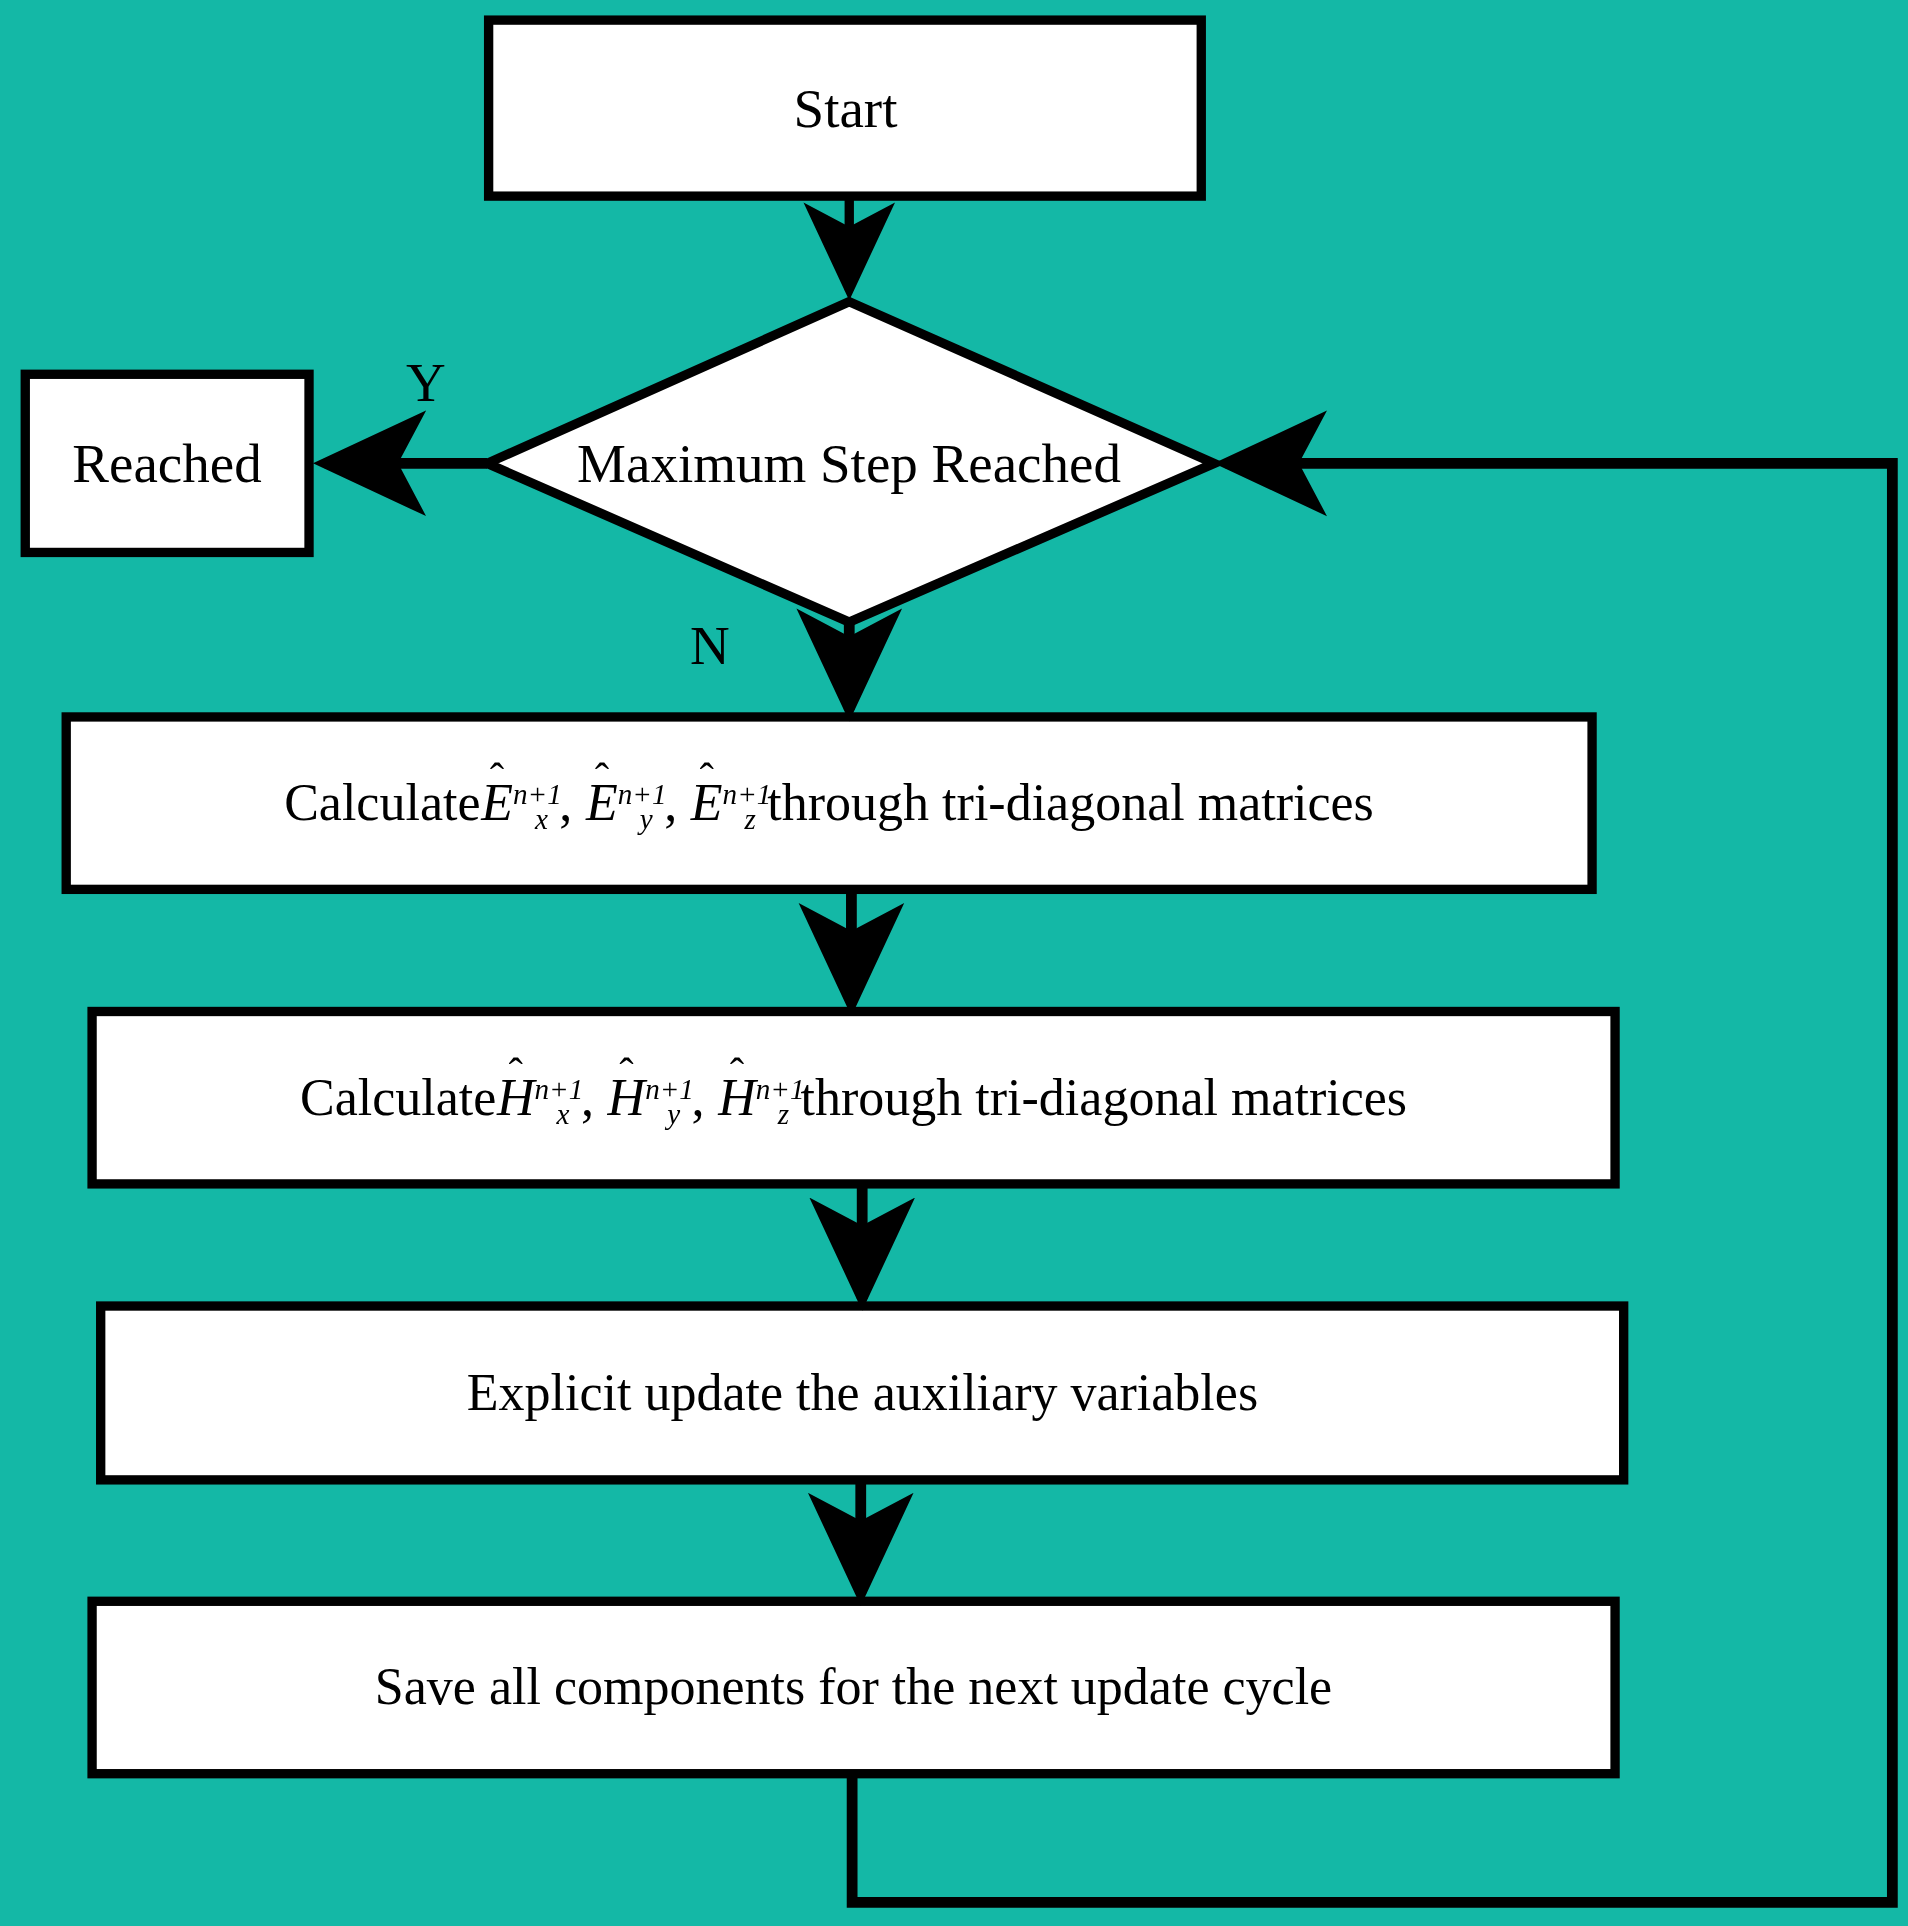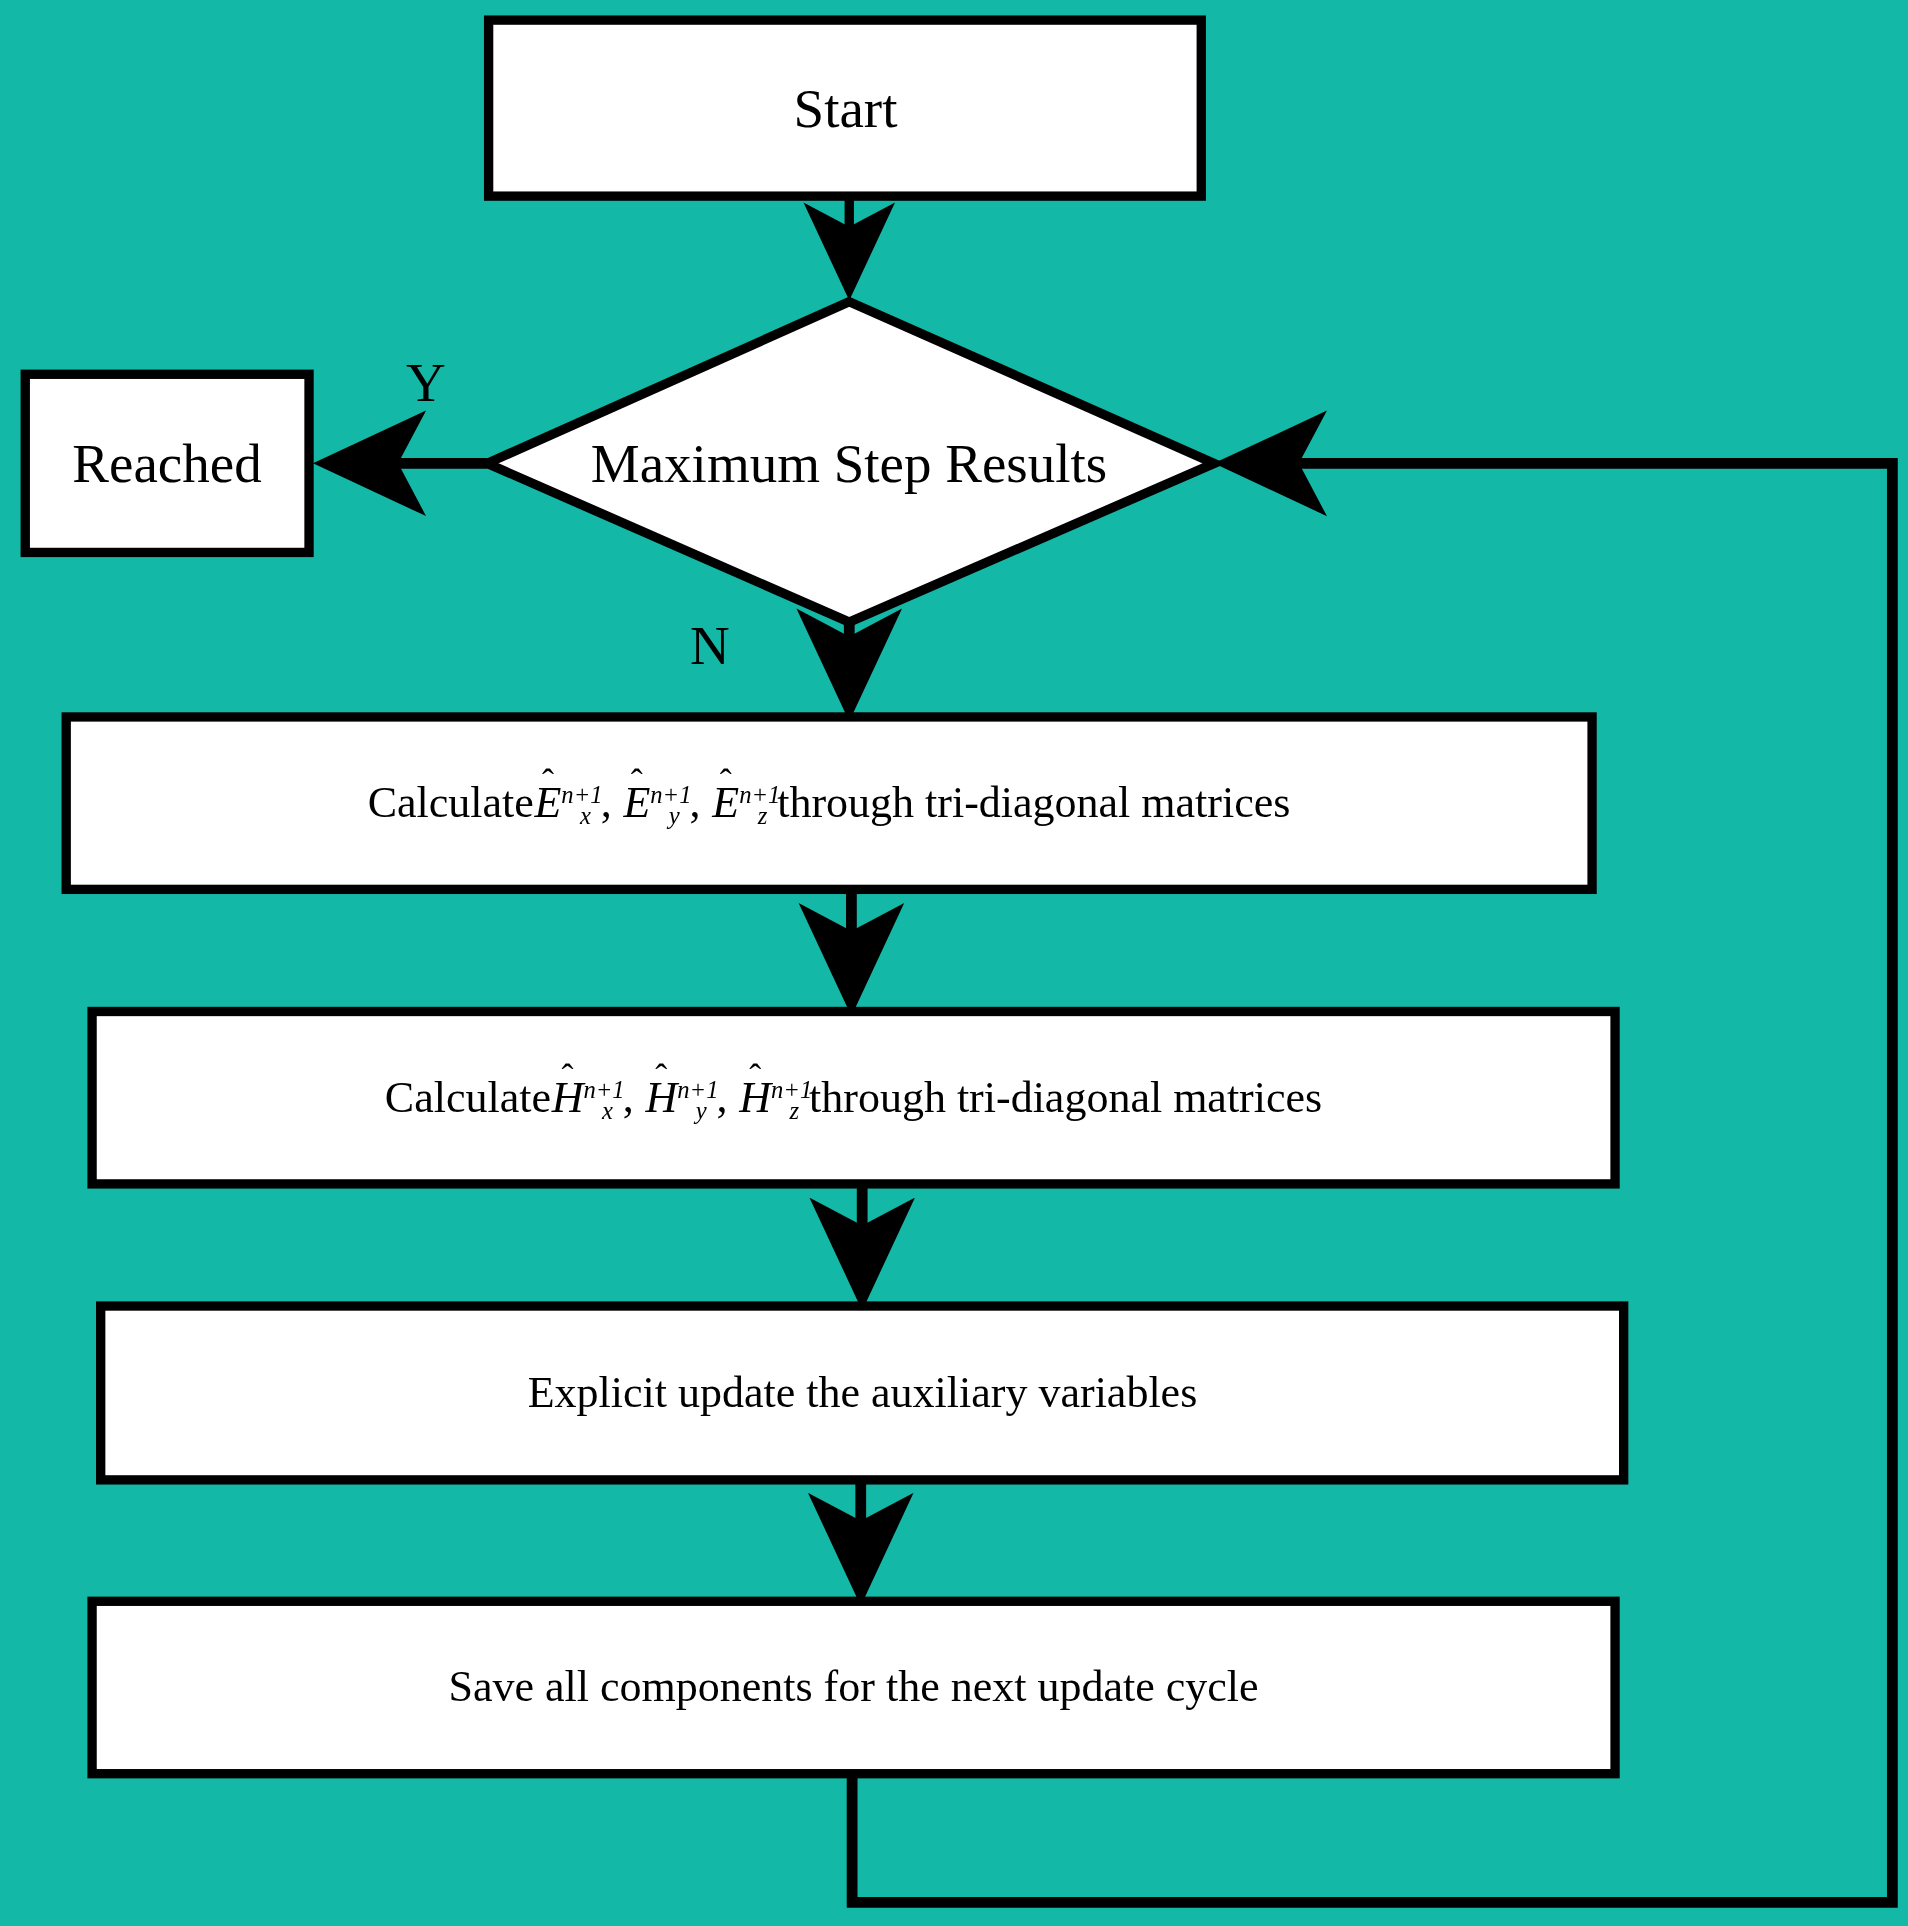--- a/index.html
+++ b/index.html
@@ -31,21 +31,21 @@
     text-align: center;
     color: #000000;
     white-space: nowrap;
     pointer-events: none;
   }
   .big-text {
     font-size: 55px;
     line-height: 1.0;
   }
   .proc-text {
-    font-size: 44px;
+    font-size: 52px;
     line-height: 1.0;
   }
   .branch-text {
     position: absolute;
     font-size: 55px;
     color: #000000;
   }
   .mathvar {
     font-style: italic;
     position: relative;
@@ -122,21 +122,21 @@
 
     <line x1="1200" y1="1648" x2="1200" y2="1808" stroke="#000000" stroke-width="15" marker-end="url(#arrowhead)"></line>
 
     <line x1="1198" y1="2060" x2="1198" y2="2219" stroke="#000000" stroke-width="15" marker-end="url(#arrowhead)"></line>
 
     <path d="M1186,2469 L1186,2648 L2634,2648 L2634,645 L1706,645" fill="none" stroke="#000000" stroke-width="15" marker-end="url(#arrowhead)"></path>
   </svg>
 
   <div class="node-label big-text" style="left:489px; top:20px; width:713px; height:176px;">Start</div>
 
-  <div class="node-label big-text" style="left:490px; top:420px; width:718px; height:86px;">Maximum Step Results</div>
+  <div class="node-label big-text" style="left:490px; top:420px; width:718px; height:86px;">Maximum Step Reached</div>
 
   <div class="node-label big-text" style="left:25px; top:374px; width:284px; height:178px;">Reached</div>
 
   <div class="node-label proc-text" style="left:66px; top:717px; width:1526px; height:172px;">
     <span>Calculate </span>
       <span class="mathvar"><span class="base"><span class="hat">̂</span>E</span><span class="sup">n+1</span><span class="sub">x</span></span>
       <span class="comma">,&nbsp;</span>
       <span class="mathvar"><span class="base"><span class="hat">̂</span>E</span><span class="sup">n+1</span><span class="sub">y</span></span>
       <span class="comma">,&nbsp;</span>
       <span class="mathvar"><span class="base"><span class="hat">̂</span>E</span><span class="sup">n+1</span><span class="sub">z</span></span>

